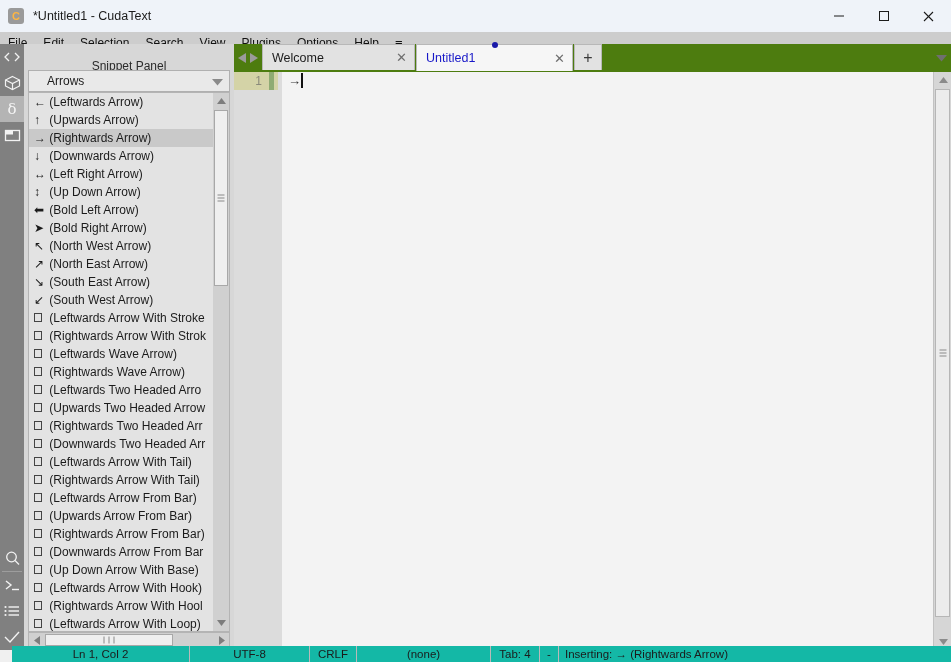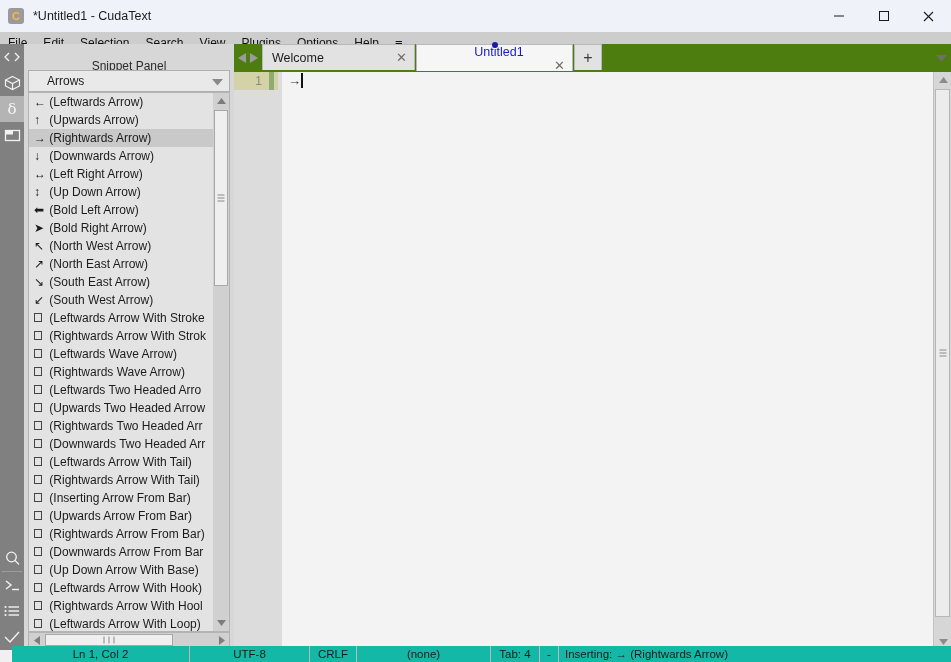--- a/index.html
+++ b/index.html
@@ -306,21 +306,21 @@
           <div class="snip-row"><span class="g"><span class="tofu"></span></span><span> (Leftwards Arrow With Stroke</span></div>
           <div class="snip-row"><span class="g"><span class="tofu"></span></span><span> (Rightwards Arrow With Strok</span></div>
           <div class="snip-row"><span class="g"><span class="tofu"></span></span><span> (Leftwards Wave Arrow)</span></div>
           <div class="snip-row"><span class="g"><span class="tofu"></span></span><span> (Rightwards Wave Arrow)</span></div>
           <div class="snip-row"><span class="g"><span class="tofu"></span></span><span> (Leftwards Two Headed Arro</span></div>
           <div class="snip-row"><span class="g"><span class="tofu"></span></span><span> (Upwards Two Headed Arrow</span></div>
           <div class="snip-row"><span class="g"><span class="tofu"></span></span><span> (Rightwards Two Headed Arr</span></div>
           <div class="snip-row"><span class="g"><span class="tofu"></span></span><span> (Downwards Two Headed Arr</span></div>
           <div class="snip-row"><span class="g"><span class="tofu"></span></span><span> (Leftwards Arrow With Tail)</span></div>
           <div class="snip-row"><span class="g"><span class="tofu"></span></span><span> (Rightwards Arrow With Tail)</span></div>
-          <div class="snip-row"><span class="g"><span class="tofu"></span></span><span> (Inserting Arrow From Bar)</span></div>
+          <div class="snip-row"><span class="g"><span class="tofu"></span></span><span> (Leftwards Arrow From Bar)</span></div>
           <div class="snip-row"><span class="g"><span class="tofu"></span></span><span> (Upwards Arrow From Bar)</span></div>
           <div class="snip-row"><span class="g"><span class="tofu"></span></span><span> (Rightwards Arrow From Bar)</span></div>
           <div class="snip-row"><span class="g"><span class="tofu"></span></span><span> (Downwards Arrow From Bar</span></div>
           <div class="snip-row"><span class="g"><span class="tofu"></span></span><span> (Up Down Arrow With Base)</span></div>
           <div class="snip-row"><span class="g"><span class="tofu"></span></span><span> (Leftwards Arrow With Hook)</span></div>
           <div class="snip-row"><span class="g"><span class="tofu"></span></span><span> (Rightwards Arrow With Hool</span></div>
           <div class="snip-row"><span class="g"><span class="tofu"></span></span><span> (Leftwards Arrow With Loop)</span></div>
         </div>
 
       <div class="vsb">
@@ -379,21 +379,21 @@
               <polygon points="8,5 0,0 0,10" fill="#9b9b9b"></polygon>
             </svg>
         </span>
       </div>
 
       <div class="tab" style="min-width:153px;">
         <span class="tab-label">Welcome</span>
         <span class="tab-close">✕</span>
       </div>
 
-      <div class="tab active" style="min-width:157px;flex-direction:column;">
+      <div class="tab active" style="min-width:157px;">
         <span class="tab-dot"></span>
         <span class="tab-label">Untitled1</span>
         <span class="tab-close">✕</span>
       </div>
 
       <div class="tab-add">+</div>
 
       <div class="tabbar-dd">
         <svg width="11" height="7" viewBox="0 0 11 7">
             <polygon points="0,0 11,0 5.5,6.5" fill="#6f6f6f"></polygon>

